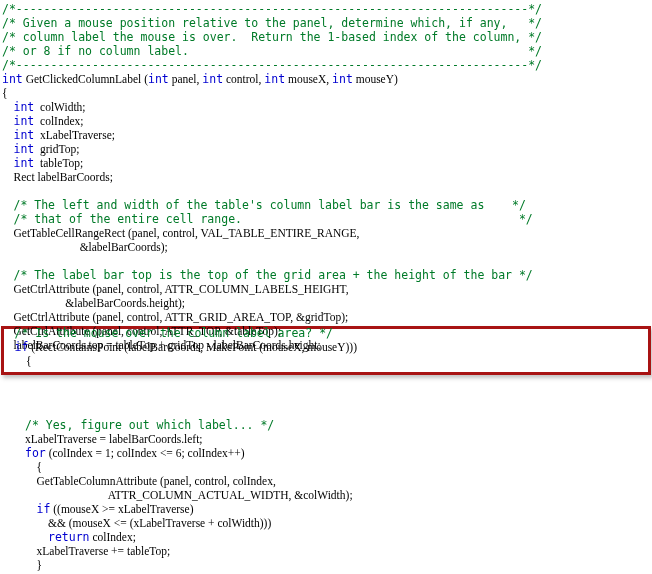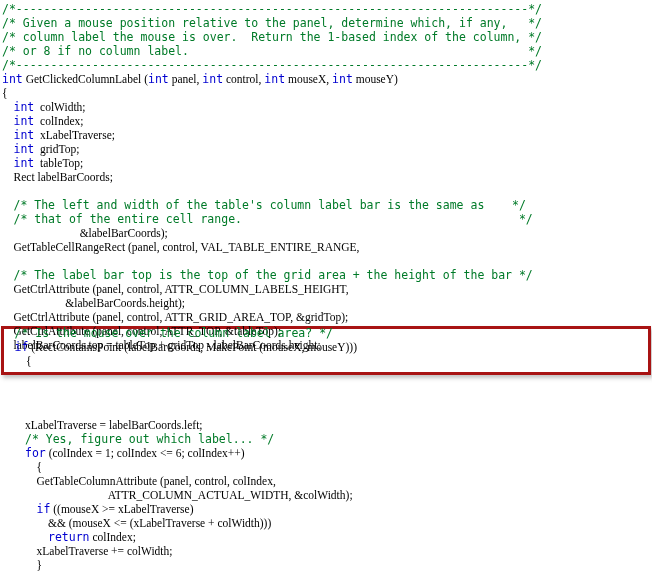--- a/index.html
+++ b/index.html
@@ -76,22 +76,22 @@
       <div class="code-line"><span class="tok-txt">{</span></div>
       <div class="code-line"><span class="tok-txt">    </span><span class="tok-kw">int</span><span class="tok-txt">  colWidth;</span></div>
       <div class="code-line"><span class="tok-txt">    </span><span class="tok-kw">int</span><span class="tok-txt">  colIndex;</span></div>
       <div class="code-line"><span class="tok-txt">    </span><span class="tok-kw">int</span><span class="tok-txt">  xLabelTraverse;</span></div>
       <div class="code-line"><span class="tok-txt">    </span><span class="tok-kw">int</span><span class="tok-txt">  gridTop;</span></div>
       <div class="code-line"><span class="tok-txt">    </span><span class="tok-kw">int</span><span class="tok-txt">  tableTop;</span></div>
       <div class="code-line"><span class="tok-txt">    Rect labelBarCoords;</span></div>
       <div class="code-line"><span class="tok-txt"></span></div>
       <div class="code-line"><span class="tok-txt">    </span><span class="tok-cmt">/* The left and width of the table's column label bar is the same as    */</span></div>
       <div class="code-line"><span class="tok-txt">    </span><span class="tok-cmt">/* that of the entire cell range.                                        */</span></div>
+      <div class="code-line"><span class="tok-txt">    GetTableCellRangeRect (panel, control, VAL_TABLE_ENTIRE_RANGE,</span></div>
       <div class="code-line"><span class="tok-txt">                           &amp;labelBarCoords);</span></div>
-      <div class="code-line"><span class="tok-txt">    GetTableCellRangeRect (panel, control, VAL_TABLE_ENTIRE_RANGE,</span></div>
       <div class="code-line"><span class="tok-txt"></span></div>
       <div class="code-line"><span class="tok-txt">    </span><span class="tok-cmt">/* The label bar top is the top of the grid area + the height of the bar */</span></div>
       <div class="code-line"><span class="tok-txt">    GetCtrlAttribute (panel, control, ATTR_COLUMN_LABELS_HEIGHT,</span></div>
       <div class="code-line"><span class="tok-txt">                      &amp;labelBarCoords.height);</span></div>
       <div class="code-line"><span class="tok-txt">    GetCtrlAttribute (panel, control, ATTR_GRID_AREA_TOP, &amp;gridTop);</span></div>
       <div class="code-line"><span class="tok-txt">    GetCtrlAttribute (panel, control, ATTR_TOP, &amp;tableTop);</span></div>
       <div class="code-line"><span class="tok-txt">    labelBarCoords.top = tableTop + gridTop - labelBarCoords.height;</span></div>
     </div>
 
   <div id="highlight-box" style="border-color: rgb(168, 19, 19);"></div>
@@ -99,27 +99,27 @@
   <div id="highlight-rows">
       <div class="code-line"><span class="tok-txt">    </span><span class="tok-cmt">/* Is the mouse over the column label area? */</span></div>
       <div class="code-line"><span class="tok-txt">    </span><span class="tok-kw">if</span><span class="tok-txt"> (RectContainsPoint (labelBarCoords, MakePoint (mouseX, mouseY)))</span></div>
       <div class="code-line"><span class="tok-txt">        {</span></div>
     </div>
 
   <div id="spacer-highlight" style="height:52px"></div>
 
   <div id="lines-after">
       <div class="code-line"><span class="tok-txt"></span></div>
+      <div class="code-line"><span class="tok-txt">        </span><span class="tok-cmt">/* Yes, figure out which label... */</span></div>
       <div class="code-line"><span class="tok-txt">        xLabelTraverse = labelBarCoords.left;</span></div>
-      <div class="code-line"><span class="tok-txt">        </span><span class="tok-cmt">/* Yes, figure out which label... */</span></div>
       <div class="code-line"><span class="tok-txt">        </span><span class="tok-kw">for</span><span class="tok-txt"> (colIndex = 1; colIndex &lt;= 6; colIndex++)</span></div>
       <div class="code-line"><span class="tok-txt">            {</span></div>
       <div class="code-line"><span class="tok-txt">            GetTableColumnAttribute (panel, control, colIndex,</span></div>
       <div class="code-line"><span class="tok-txt">                                     ATTR_COLUMN_ACTUAL_WIDTH, &amp;colWidth);</span></div>
       <div class="code-line"><span class="tok-txt">            </span><span class="tok-kw">if</span><span class="tok-txt"> ((mouseX &gt;= xLabelTraverse)</span></div>
       <div class="code-line"><span class="tok-txt">                &amp;&amp; (mouseX &lt;= (xLabelTraverse + colWidth)))</span></div>
       <div class="code-line"><span class="tok-txt">                </span><span class="tok-kw">return</span><span class="tok-txt"> colIndex;</span></div>
-      <div class="code-line"><span class="tok-txt">            xLabelTraverse += colWidth;</span></div>
+      <div class="code-line"><span class="tok-txt">            xLabelTraverse += tableTop;</span></div>
       <div class="code-line"><span class="tok-txt">            }</span></div>
       <div class="code-line"><span class="tok-txt">        }</span></div>
     </div>
 
 </div>
 
 </body></html>

